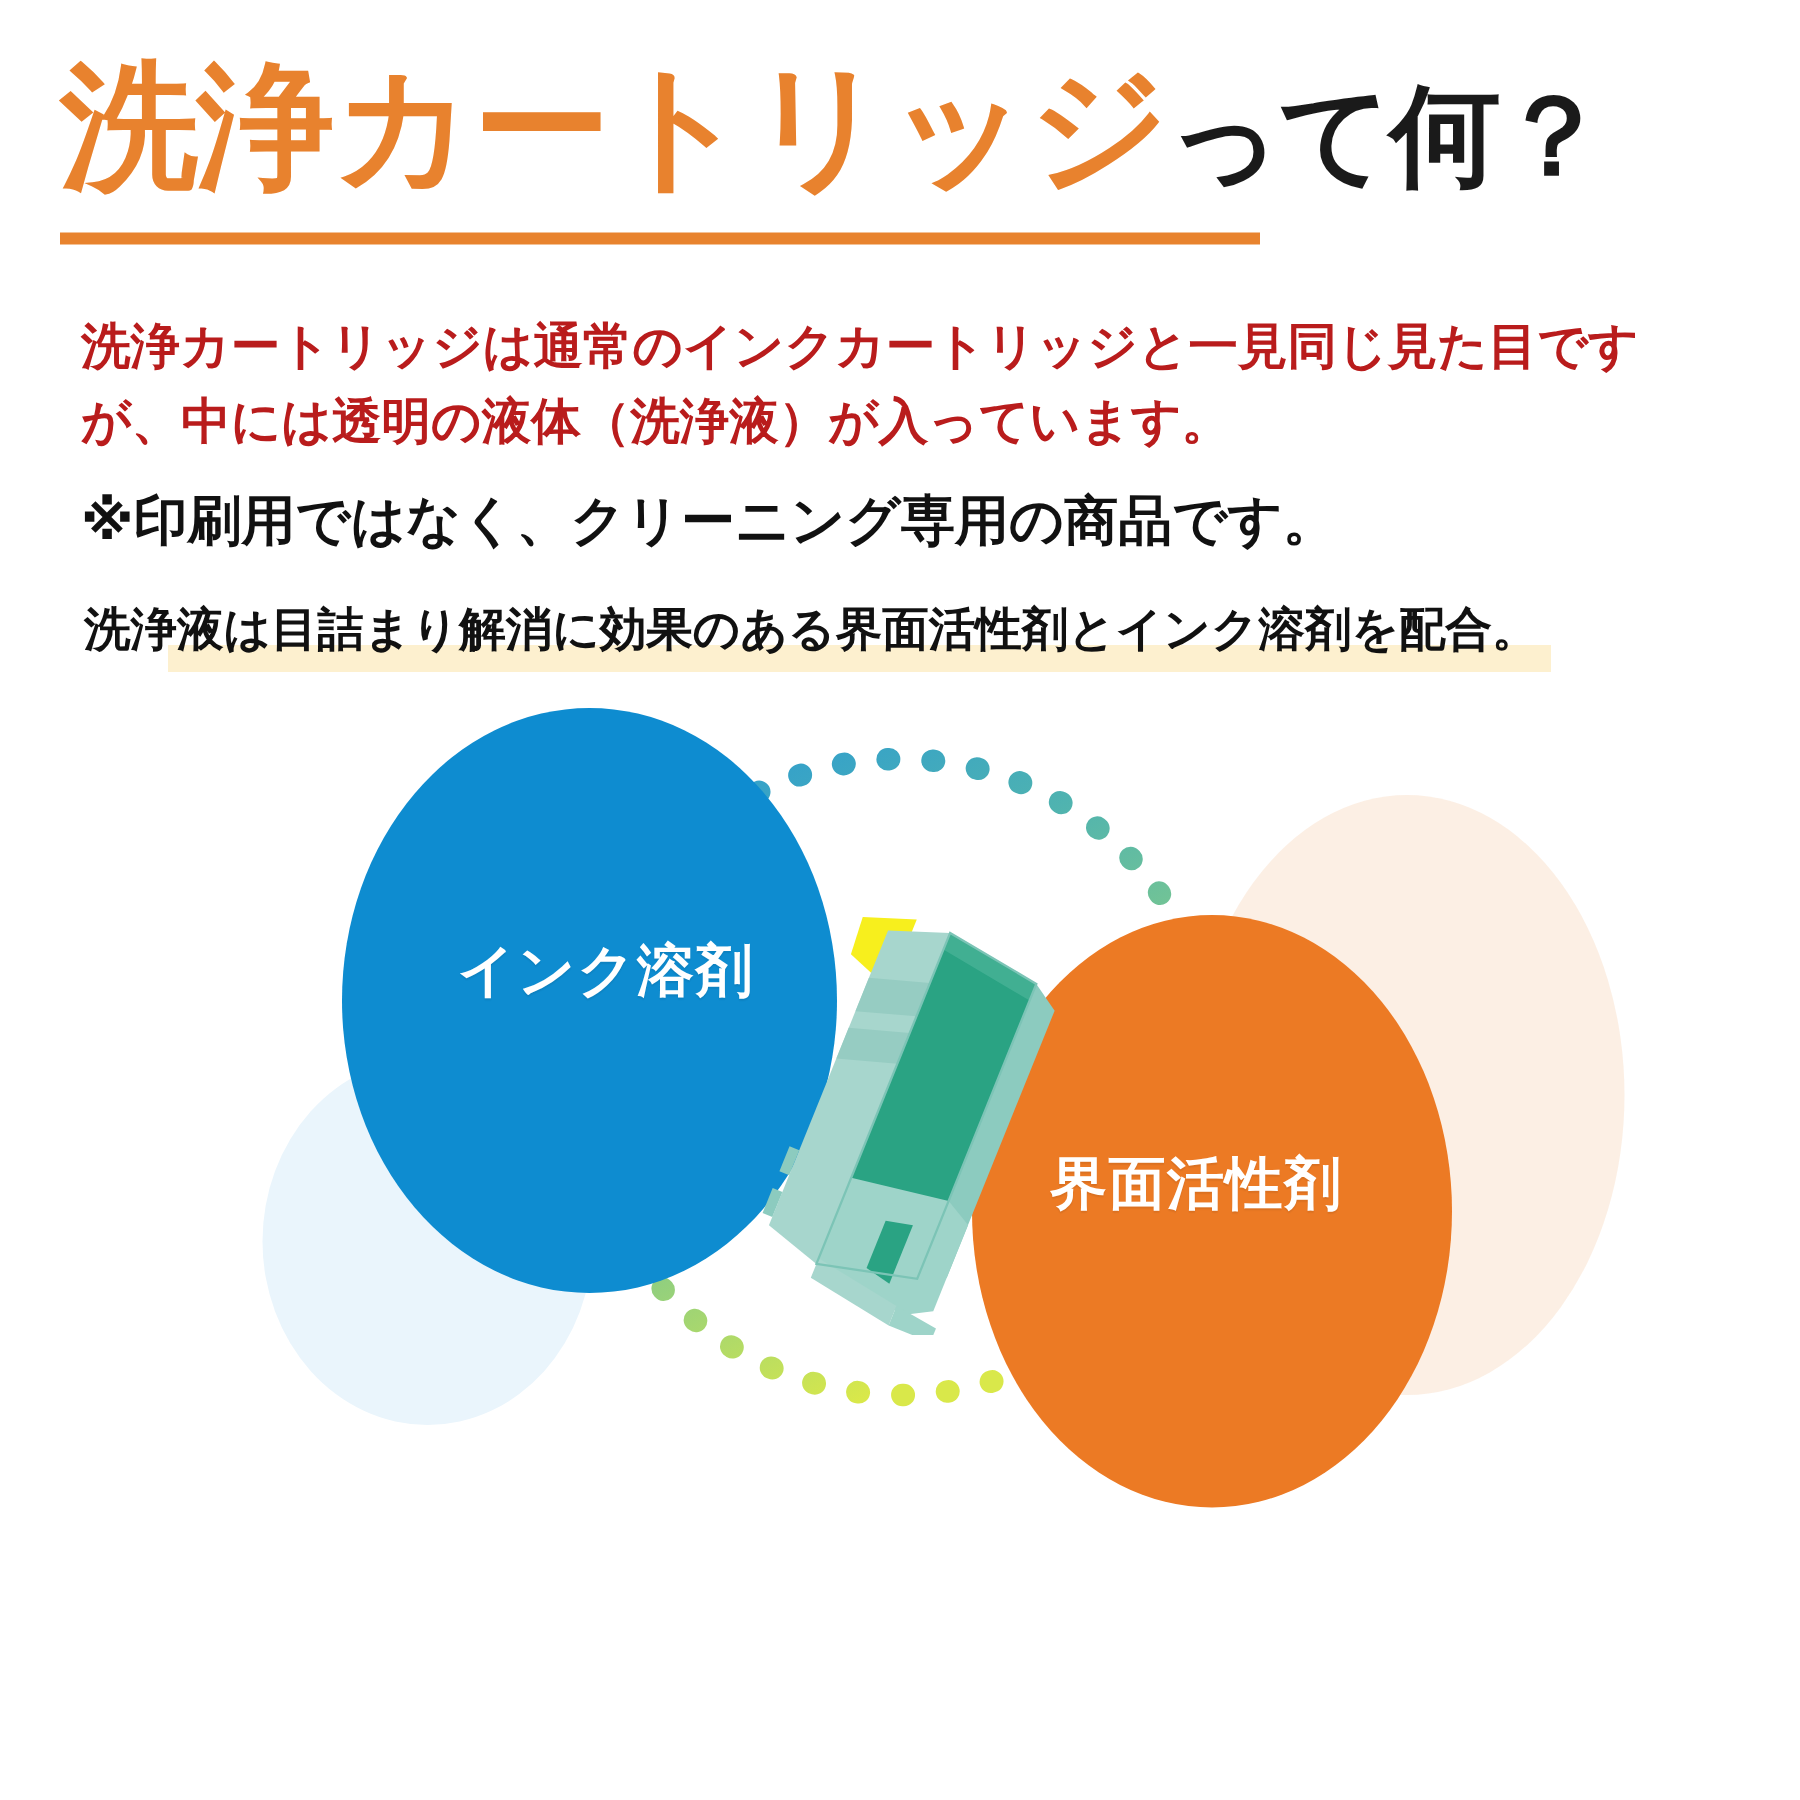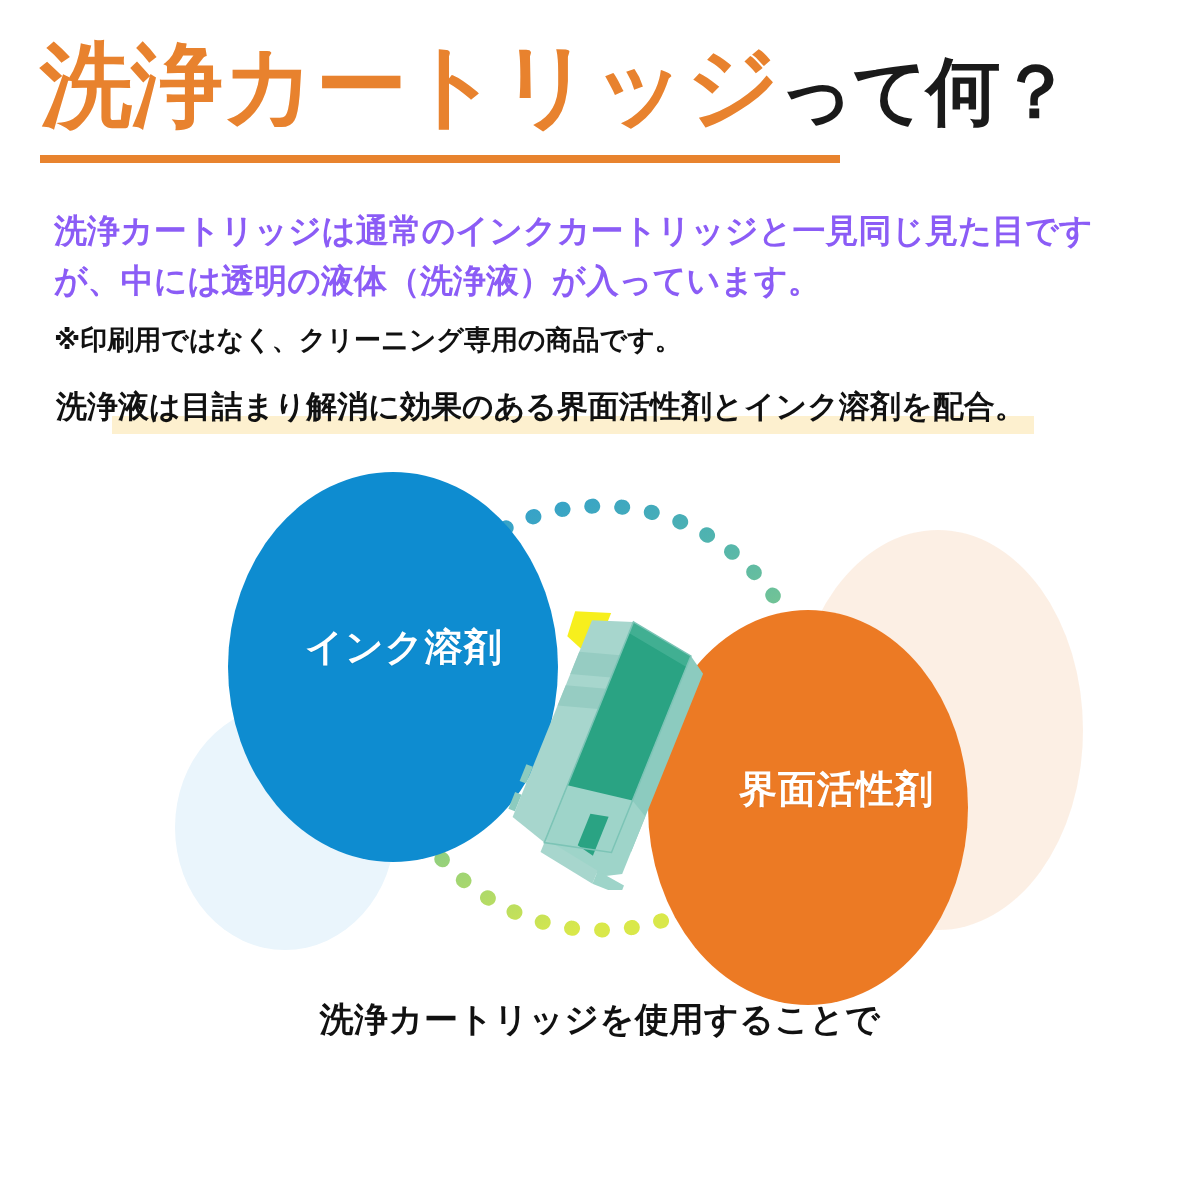--- a/index.html
+++ b/index.html
@@ -44,30 +44,30 @@
   }
 
   
   .body-block {
     position: absolute;
     left: 54px;
     top: 206px;
     width: 1100px;
   }
   .p-lead {
-    color: #8b5cf6;
+    color: #b91c1c;
     font-size: 33px;
     font-weight: bold;
     line-height: 1.52;
     letter-spacing: 0px;
     margin: 0;
   }
   .p-note {
     color: #111111;
-    font-size: 27px;
+    font-size: 36px;
     font-weight: bold;
     line-height: 1.5;
     margin: 14px 0 0 0;
   }
   .p-hl {
     position: relative;
     display: inline-block;
     color: #111111;
     font-size: 31px;
     font-weight: bold;
@@ -126,21 +126,21 @@
   .blob-label {
     position: absolute;
     color: #ffffff;
     font-size: 38px;
     font-weight: bold;
     letter-spacing: 1px;
     white-space: nowrap;
     text-shadow: 0 1px 1px rgba(0,0,0,.08);
   }
   .label-solvent { left: 305px; top: 622px; }
-  .label-surfact { left: 700px; top: 764px; margin-left: 39px; }
+  .label-surfact { left: 700px; top: 764px; }
 
   .dots-svg {
     position: absolute;
     left: 0; top: 0;
     width: 1200px; height: 520px;
   }
   .cart-svg {
     position: absolute;
     left: 500px;
     top: 150px;
@@ -252,16 +252,15 @@
 
         <path d="M86 24 L152 34 L152 246 L86 262 Z" fill="none" stroke="#7cc4b6" stroke-width="1.5"></path>
       </g>
     </svg>
 
     <div class="blob-label label-solvent" style="top:172px;left:305px;">インク溶剤</div>
     <div class="blob-label label-surfact" style="top:314px;left:700px;">界面活性剤</div>
   </div>
 
   <div class="footer-block">
-    <p class="f-line">洗浄カートリッジを使用することで</p>
   </div>
 
 </div>
 
 </body></html>

